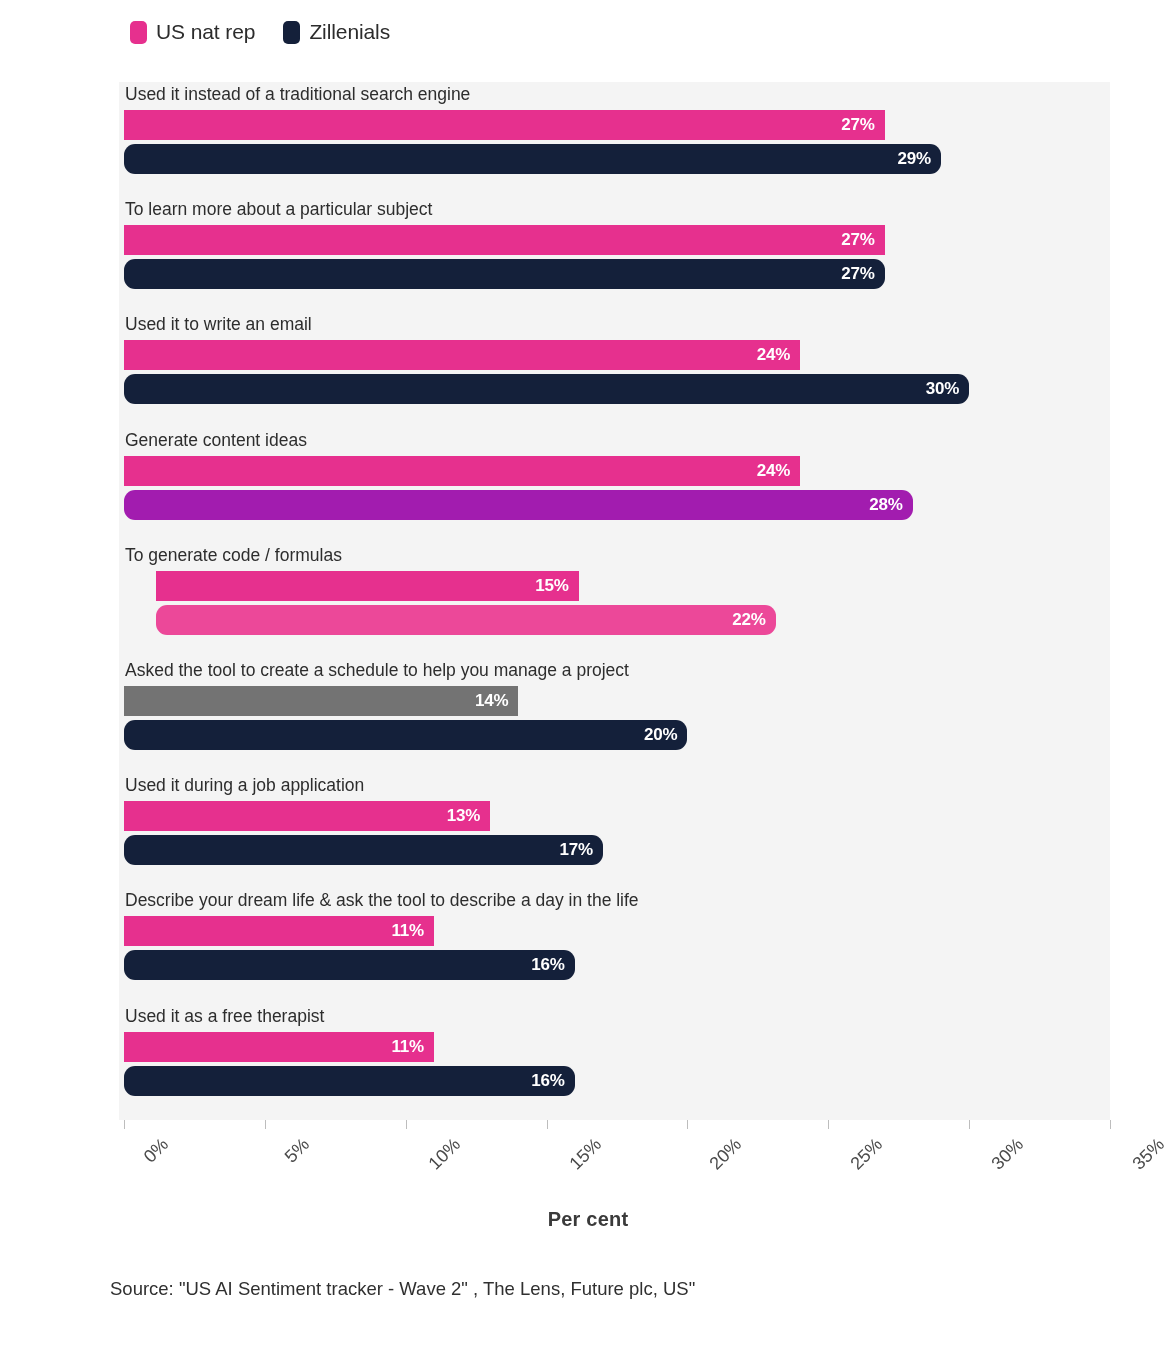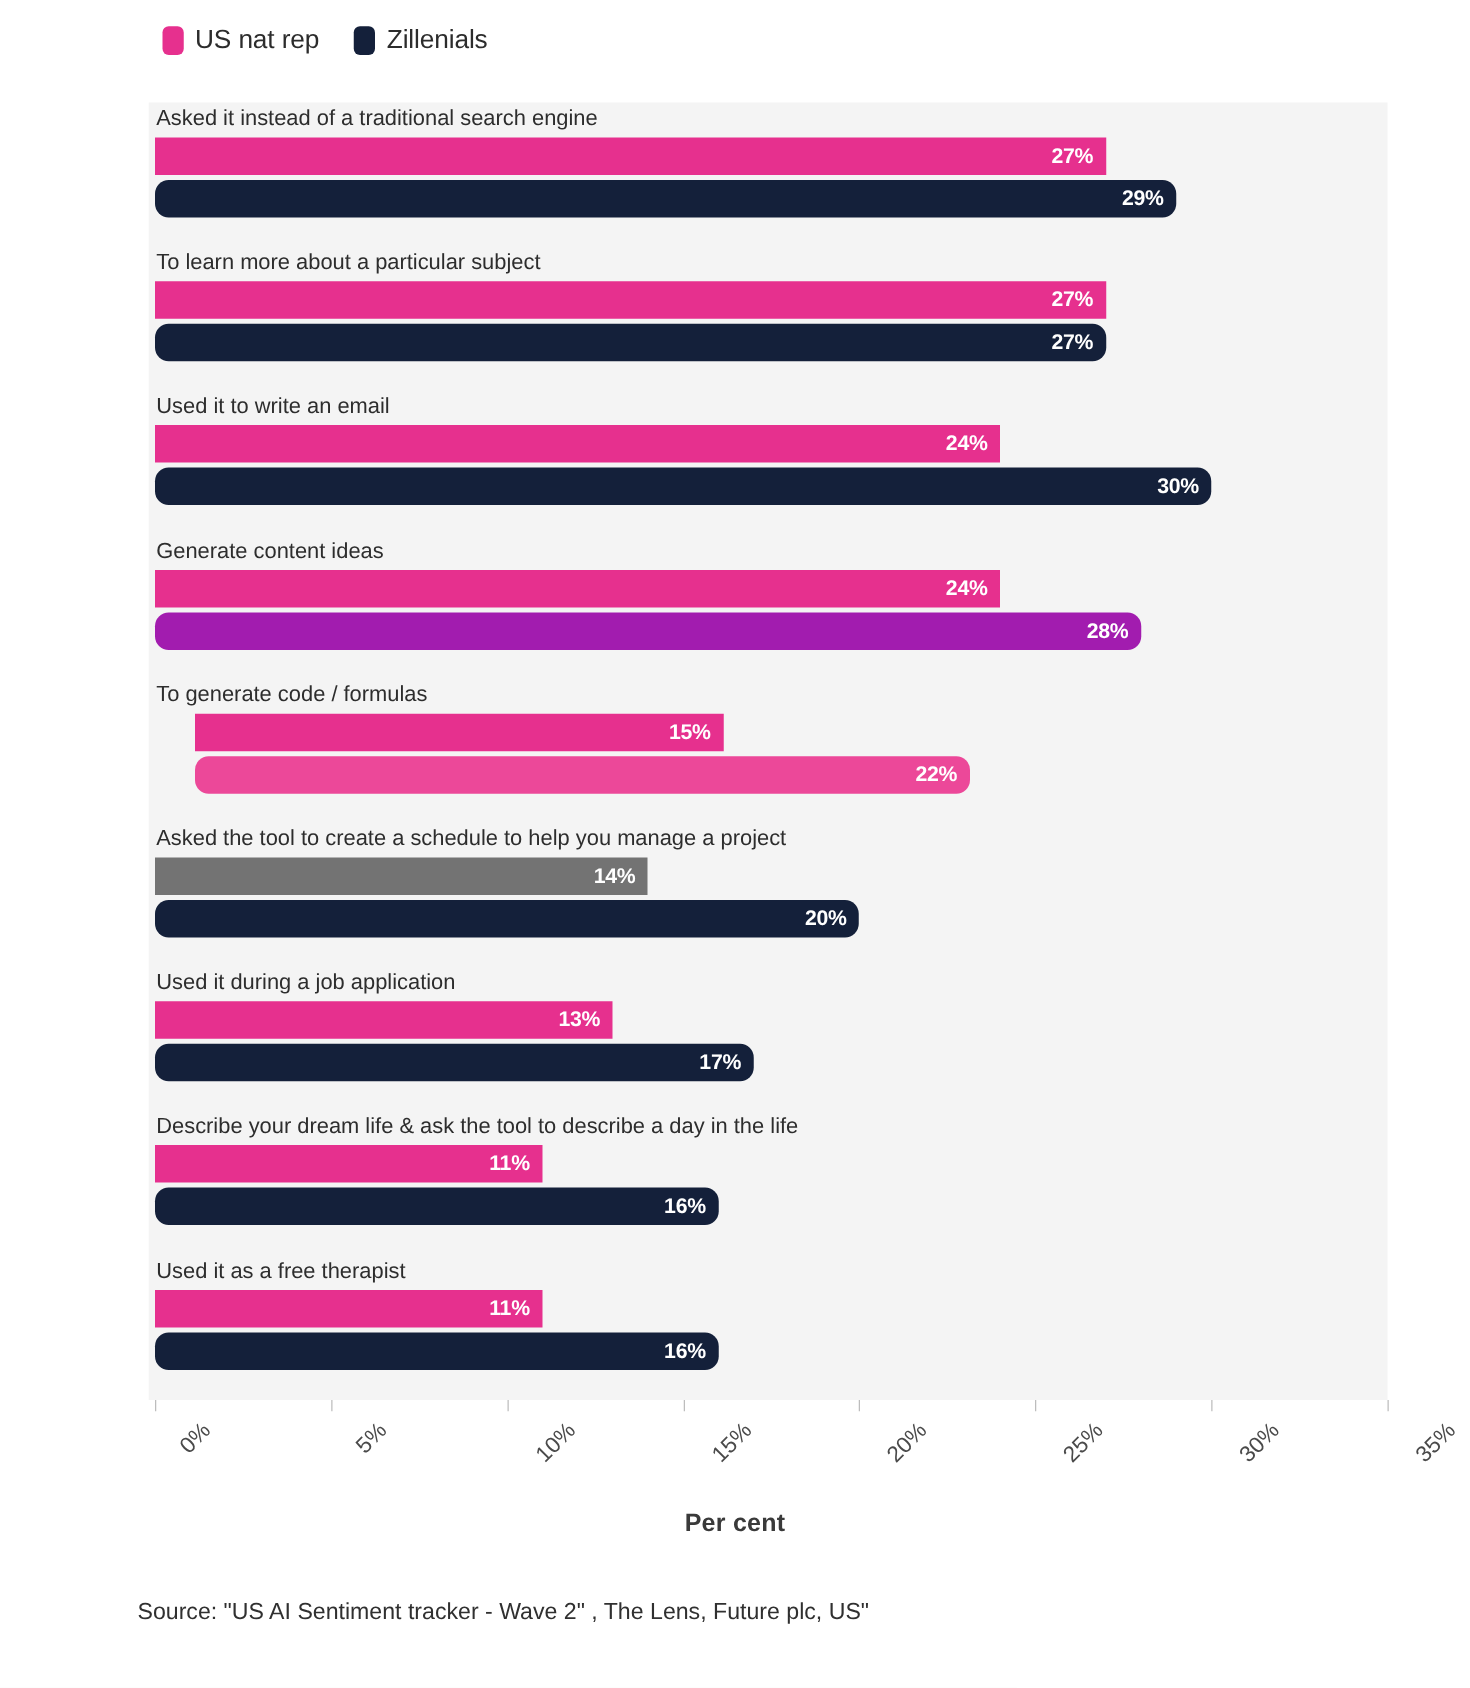--- a/index.html
+++ b/index.html
@@ -156,21 +156,21 @@
     <div class="legend-item">
       <span class="legend-swatch" style="background:#14203a"></span>
       <span class="legend-label">Zillenials</span>
     </div>
   </div>
 
   <div class="plot-bg-left"></div>
 
   <div class="groups" id="groups">
       <div class="bar-group" style="top: 0px;">
-        <div class="group-label">Asked it instead of a traditional search engine</div>
+        <div class="group-label">Used it instead of a traditional search engine</div>
         <div class="bar pink" style="width: 760.629px; background: rgb(230, 48, 142);">
           <span class="bar-value">27%</span>
         </div>
         <div class="bar navy" style="width: 816.971px; background: rgb(20, 32, 58);">
           <span class="bar-value">29%</span>
         </div>
       </div>
       <div class="bar-group" style="top: 115.2px;">
         <div class="group-label">To learn more about a particular subject</div>
         <div class="bar pink" style="width: 760.629px; background: rgb(230, 48, 142);">

